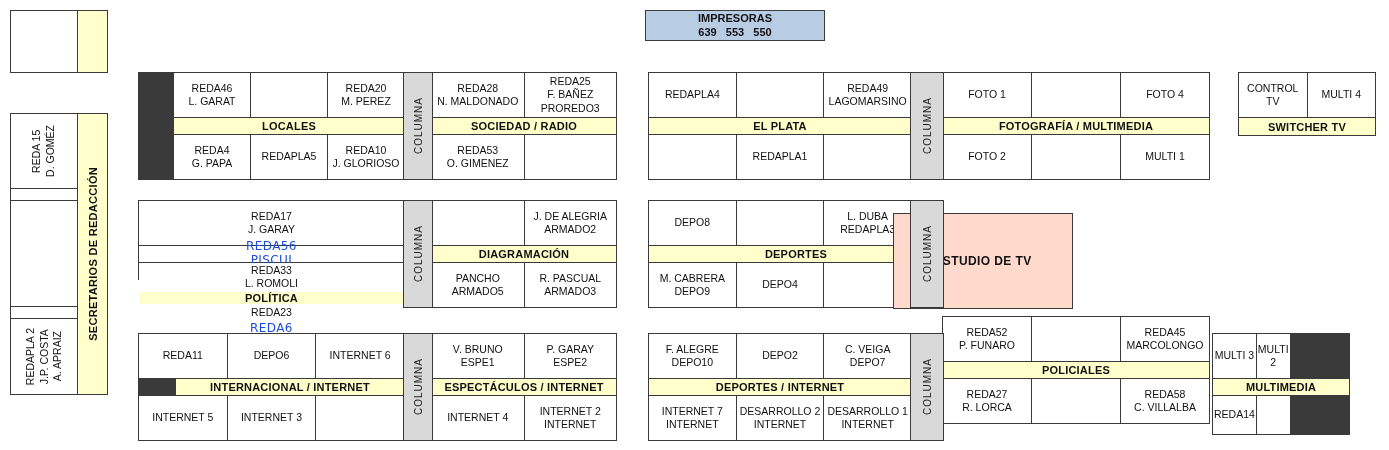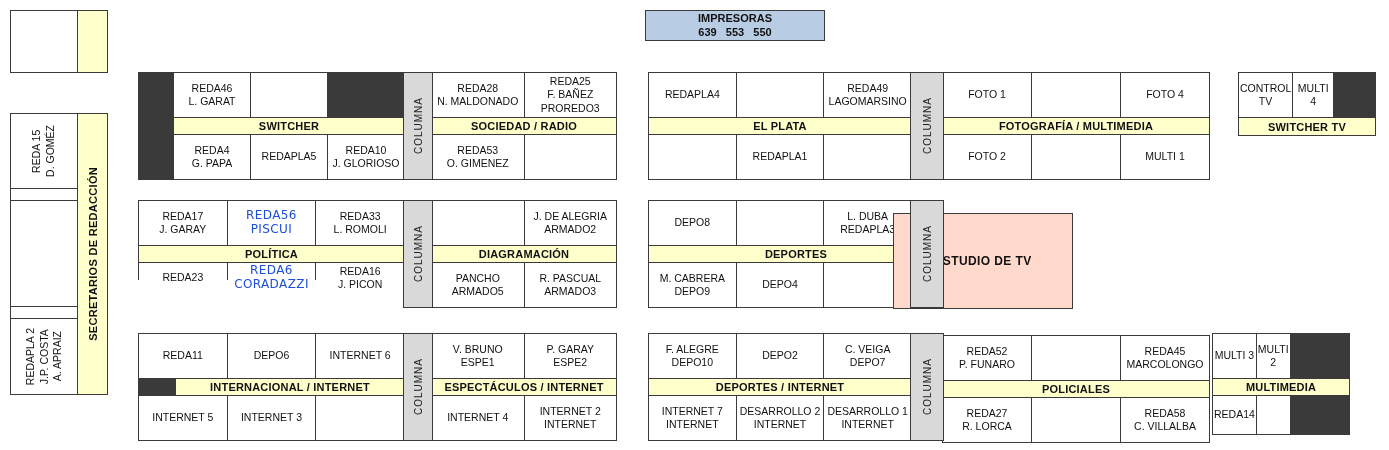--- a/index.html
+++ b/index.html
@@ -96,21 +96,23 @@
     </div>
     <div class="strip">
       <span class="vtext">SECRETARIOS DE REDACCIÓN</span>
     </div>
   </div>
 
 <div class="block" style="grid-template-columns: repeat(3, 1fr); grid-template-rows: 44px 16px 1fr; left: 138px; top: 72px; width: 267px; height: 108px; position: absolute; padding-left: 35px;">
       <div class="cell">REDA46
 L. GARAT</div>
       <div class="cell"></div>
-      <div class="band" style="grid-column: 1 / -1;">SWITCHER</div>
+      <div class="cell">REDA20
+M. PEREZ</div>
+      <div class="band" style="grid-column: 1 / -1;">LOCALES</div>
       <div class="cell">REDA4
 G. PAPA</div>
       <div class="cell">REDAPLA5</div>
       <div class="cell">REDA10
 J. GLORIOSO</div>
     </div>
     <div class="block" style="grid-template-columns: repeat(2, 1fr); grid-template-rows: 44px 16px 1fr; left: 431px; top: 72px; width: 186px; height: 108px; position: absolute;">
       <div class="cell">REDA28
 N. MALDONADO</div>
       <div class="cell">REDA25
@@ -133,26 +135,26 @@
     </div>
     <div class="block" style="grid-template-columns: repeat(3, 1fr); grid-template-rows: 44px 16px 1fr; left: 942px; top: 72px; width: 268px; height: 108px; position: absolute;">
       <div class="cell">FOTO 1</div>
       <div class="cell"></div>
       <div class="cell">FOTO 4</div>
       <div class="band" style="grid-column: 1 / -1;">FOTOGRAFÍA / MULTIMEDIA</div>
       <div class="cell">FOTO 2</div>
       <div class="cell"></div>
       <div class="cell">MULTI 1</div>
     </div>
-    <div class="block" style="grid-template-columns: repeat(3, 1fr); grid-template-rows: 44px 1fr; left: 1238px; top: 72px; width: 138px; height: 64px; position: absolute;">
+    <div class="block" style="grid-template-columns: repeat(2, 1fr); grid-template-rows: 44px 1fr; left: 1238px; top: 72px; width: 138px; height: 64px; position: absolute;">
       <div class="cell">CONTROL TV</div>
       <div class="cell">MULTI 4</div>
       <div class="band" style="grid-column: 1 / -1;">SWITCHER TV</div>
     </div>
-    <div class="block" style="grid-template-columns: repeat(3, 1fr); grid-template-rows: 44px 16px 1fr; left: 138px; top: 200px; width: 267px; height: 80px; position: absolute;">
+    <div class="block" style="grid-template-columns: repeat(1, 1fr); grid-template-rows: 44px 16px 1fr; left: 138px; top: 200px; width: 267px; height: 80px; position: absolute;">
       <div class="cell">REDA17
 J. GARAY</div>
       <div class="cell alt">REDA56
 PISCUI</div>
       <div class="cell">REDA33
 L. ROMOLI</div>
       <div class="band" style="grid-column: 1 / -1;">POLÍTICA</div>
       <div class="cell">REDA23</div>
       <div class="cell alt">REDA6
 CORADAZZI</div>
@@ -207,21 +209,21 @@
       <div class="cell">C. VEIGA
 DEPO7</div>
       <div class="band" style="grid-column: 1 / -1;">DEPORTES / INTERNET</div>
       <div class="cell">INTERNET 7
 INTERNET</div>
       <div class="cell">DESARROLLO 2
 INTERNET</div>
       <div class="cell">DESARROLLO 1
 INTERNET</div>
     </div>
-    <div class="block" style="grid-template-columns: repeat(3, 1fr); grid-template-rows: 44px 16px 1fr; left: 942px; top: 335px; width: 268px; height: 108px; position: absolute;">
+    <div class="block" style="grid-template-columns: repeat(3, 1fr); grid-template-rows: 44px 16px 1fr; left: 942px; top: 316px; width: 268px; height: 108px; position: absolute;">
       <div class="cell">REDA52
 P. FUNARO</div>
       <div class="cell"></div>
       <div class="cell">REDA45
 MARCOLONGO</div>
       <div class="band" style="grid-column: 1 / -1;">POLICIALES</div>
       <div class="cell">REDA27
 R. LORCA</div>
       <div class="cell"></div>
       <div class="cell">REDA58

